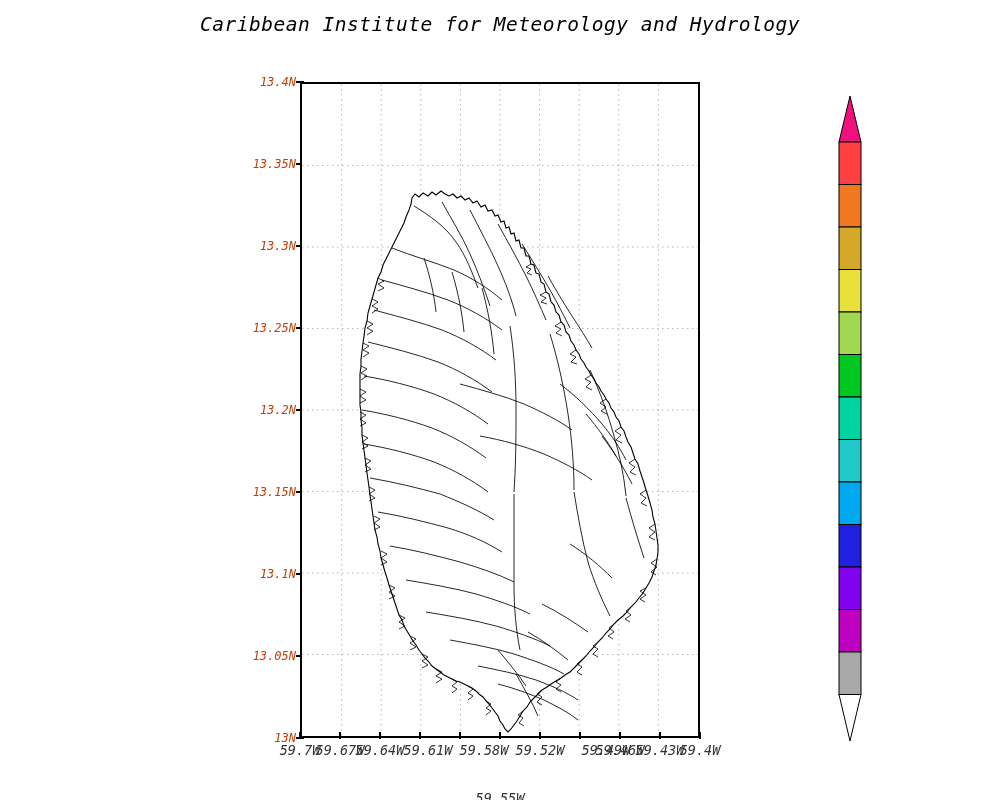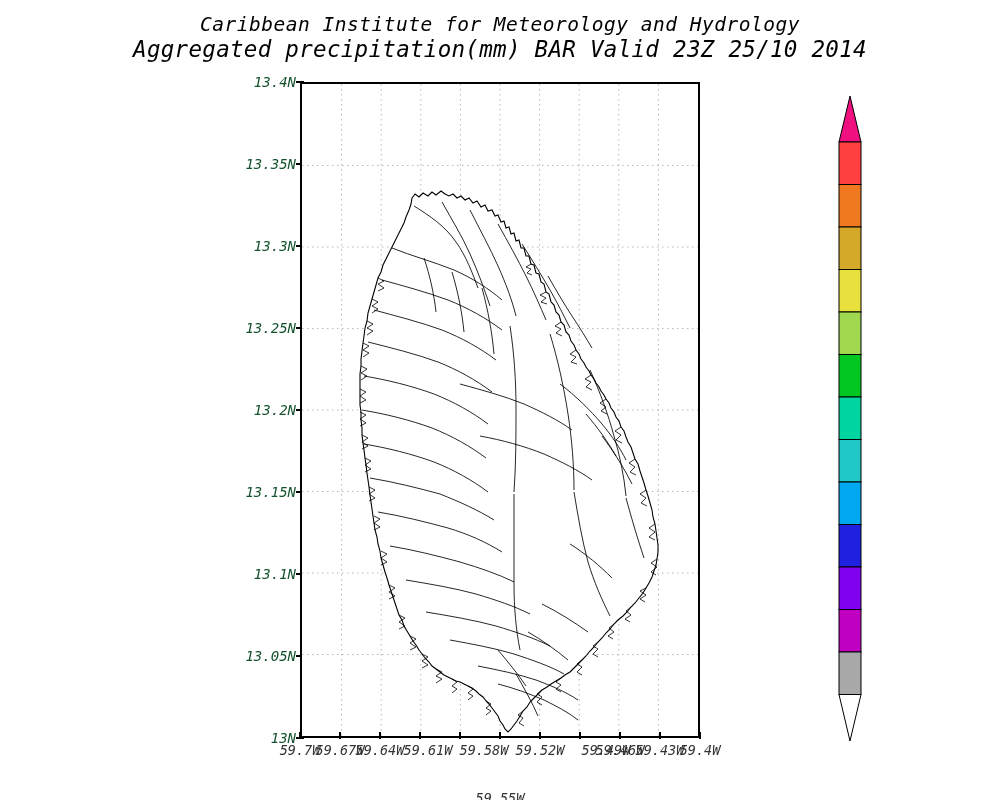--- a/index.html
+++ b/index.html
@@ -66,22 +66,22 @@
     height: 100%;
     display: block;
   }
 
   
   .ytick-label {
     position: absolute;
     right: 0;
     transform: translateY(-50%);
     font-family: "DejaVu Sans Mono", monospace;
-    font-size: 14px;
-    color: #14532d;
+    font-size: 12px;
+    color: #c2410c;
     white-space: nowrap;
     text-align: right;
   }
   #ytick-col {
     position: absolute;
     left: 230px;
     top: 72px;
     width: 66px;
     height: 656px;
   }
@@ -135,21 +135,20 @@
     overflow: visible;
   }
 </style>
 </head>
 <body>
 
 <div id="page-root">
 
   <div class="title-block">
     <div class="title-line1">Caribbean Institute for Meteorology and Hydrology</div>
-    <div class="title-line2">Aggregated precipitation(mm) BAR Valid 23Z 25/10 2014</div>
   </div>
 
   <div id="ytick-col">
     <div class="ytick-label" style="top:0px;">13.4N</div>
     <div class="ytick-label" style="top:82px;margin-left:40px;">13.35N</div>
     <div class="ytick-label" style="top:164px;">13.3N</div>
     <div class="ytick-label" style="top:246px;">13.25N</div>
     <div class="ytick-label" style="top:328px;">13.2N</div>
     <div class="ytick-label" style="top:410px;">13.15N</div>
     <div class="ytick-label" style="top:492px;text-align:right;">13.1N</div>

